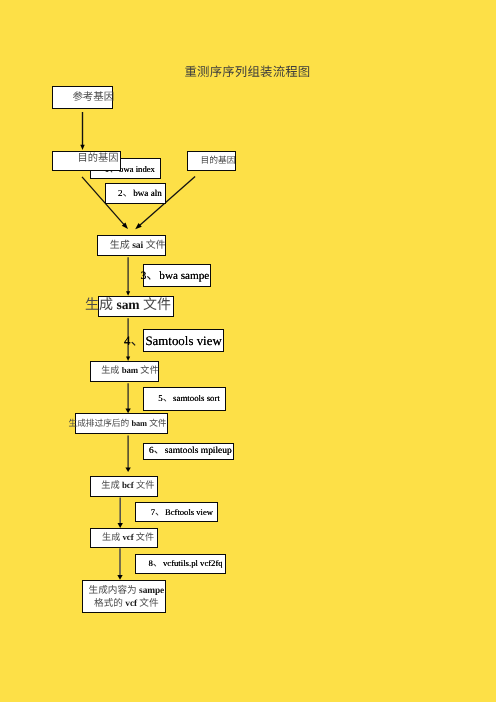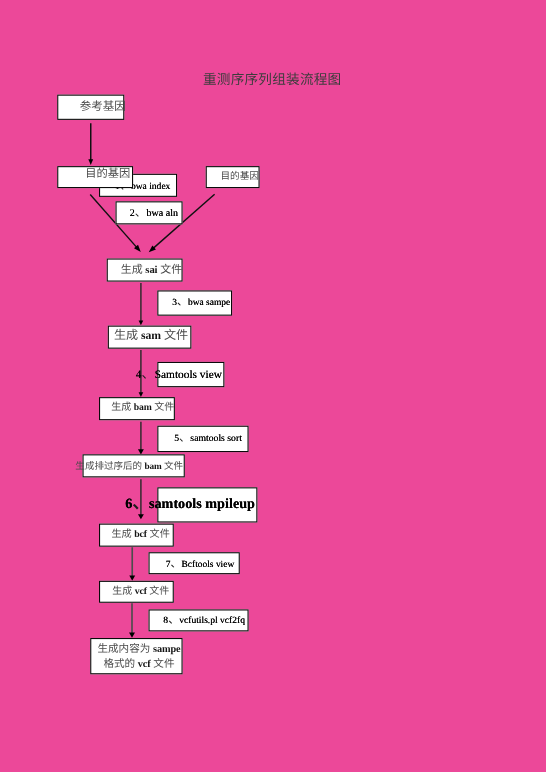--- a/index.html
+++ b/index.html
@@ -15,21 +15,21 @@
     overflow: hidden;
     font-family: "Liberation Serif", serif;
     color: #000000;
     text-rendering: geometricPrecision;
   }
   #page {
     position: absolute;
     left: 0; top: 0;
     width: 496px;
     height: 702px;
-    background: #ec4899;
+    background: #fde047;
   }
   .title {
     position: absolute;
     white-space: nowrap;
     font-size: 12.4px;
     line-height: 1;
     letter-spacing: 0.2px;
     color: #3d3d3d;
   }
   .node {
@@ -112,39 +112,39 @@
       </div>
       <div class="node" style="left: 187px; top: 151px; width: 48.9px; height: 19.5px; font-size: 8.78px;">
         <span style="position: relative; top: -0.4px; left: 0.6px;"><span>目的基因</span></span>
       </div>
       <div class="node" style="left: 105.2px; top: 183px; width: 60.6px; height: 21.3px; font-size: 10.61px;">
         <span style="position: relative; top: 0.1px; left: -3px;"><span class="num">2</span><span class="dun" style="letter-spacing: 0px;">、</span><span class="lat">bwa aln</span></span>
       </div>
       <div class="node" style="left: 96.8px; top: 235px; width: 69.2px; height: 21.3px; font-size: 9.97px;">
         <span style="position: relative; top: 0.6px; left: 0.6px;"><span>生成 </span><span class="latb">sai</span><span> 文件</span></span>
       </div>
-      <div class="node" style="left: 143.2px; top: 264.1px; width: 67.7px; height: 22.7px; font-size: 10px;">
+      <div class="node" style="left: 143.2px; top: 264.1px; width: 67.7px; height: 22.7px; font-size: 13px;">
         <span style="position: relative; top: 0.2px; left: -0.6px;"><span class="num">3</span><span class="dun" style="letter-spacing: 0px;">、</span><span class="lat">bwa sampe</span></span>
       </div>
-      <div class="node" style="left: 97.7px; top: 296px; width: 76.1px; height: 21.3px; font-size: 11px;">
+      <div class="node" style="left: 97.7px; top: 296px; width: 76.1px; height: 21.3px; font-size: 14px;">
         <span style="position: relative; top: -0.6px; left: -1.7px;"><span>生成 </span><span class="latb">sam</span><span> 文件</span></span>
       </div>
-      <div class="node" style="left: 143.1px; top: 328.9px; width: 61px; height: 23px; font-size: 12px;">
+      <div class="node" style="left: 143.1px; top: 328.9px; width: 81px; height: 23px; font-size: 15px;">
         <span style="position: relative; top: 0.8px; left: -1.4px;"><span class="num">4</span><span class="dun" style="letter-spacing: 0px;">、</span><span class="lat">Samtools view</span></span>
       </div>
       <div class="node" style="left: 90.1px; top: 361px; width: 68.9px; height: 20.7px; font-size: 9.1px;">
         <span style="position: relative; top: -0.4px; left: 0.5px;"><span>生成 </span><span class="latb">bam</span><span> 文件</span></span>
       </div>
       <div class="node" style="left: 143.1px; top: 387.1px; width: 82.6px; height: 24.2px; font-size: 10.27px;">
         <span style="position: relative; top: -0.2px; left: -4.8px;"><span class="num">5</span><span class="dun" style="letter-spacing: 0px;">、</span><span class="lat">samtools sort</span></span>
       </div>
       <div class="node" style="left: 74.9px; top: 413.1px; width: 93px; height: 20.7px; font-size: 8.69px;">
         <span style="position: relative; top: -0.4px; left: -0.4px;"><span>生成排过序后的 </span><span class="latb">bam</span><span> 文件</span></span>
       </div>
-      <div class="node" style="left: 143.1px; top: 443.1px; width: 90.7px; height: 32px; font-size: 15px; font-weight: bold;">
+      <div class="node" style="left: 143.1px; top: 443.1px; width: 90.7px; height: 17px; font-size: 11px;">
         <span style="position: relative; top: -0.4px; left: -1px;"><span class="num">6</span><span class="dun" style="letter-spacing: 0px;">、</span><span class="lat">samtools mpileup</span></span>
       </div>
       <div class="node" style="left: 90.2px; top: 476.2px; width: 67.7px; height: 20.5px; font-size: 9.22px;">
         <span style="position: relative; top: -1px; left: -2.5px;"><span>生成 </span><span class="latb">bcf</span><span> 文件</span></span>
       </div>
       <div class="node" style="left: 135.2px; top: 502.2px; width: 82.7px; height: 20.1px; font-size: 10px;">
         <span style="position: relative; top: 0.8px; left: -3.9px;"><span class="num">7</span><span class="dun" style="letter-spacing: 0px;">、</span><span class="lat">Bcftools view</span></span>
       </div>
       <div class="node" style="left: 90.4px; top: 528px; width: 67.6px; height: 19.5px; font-size: 9.11px; padding-left: 44px;">
         <span style="position: relative; top: -0.6px; left: -3px;"><span>生成 </span><span class="latb">vcf</span><span> 文件</span></span>

